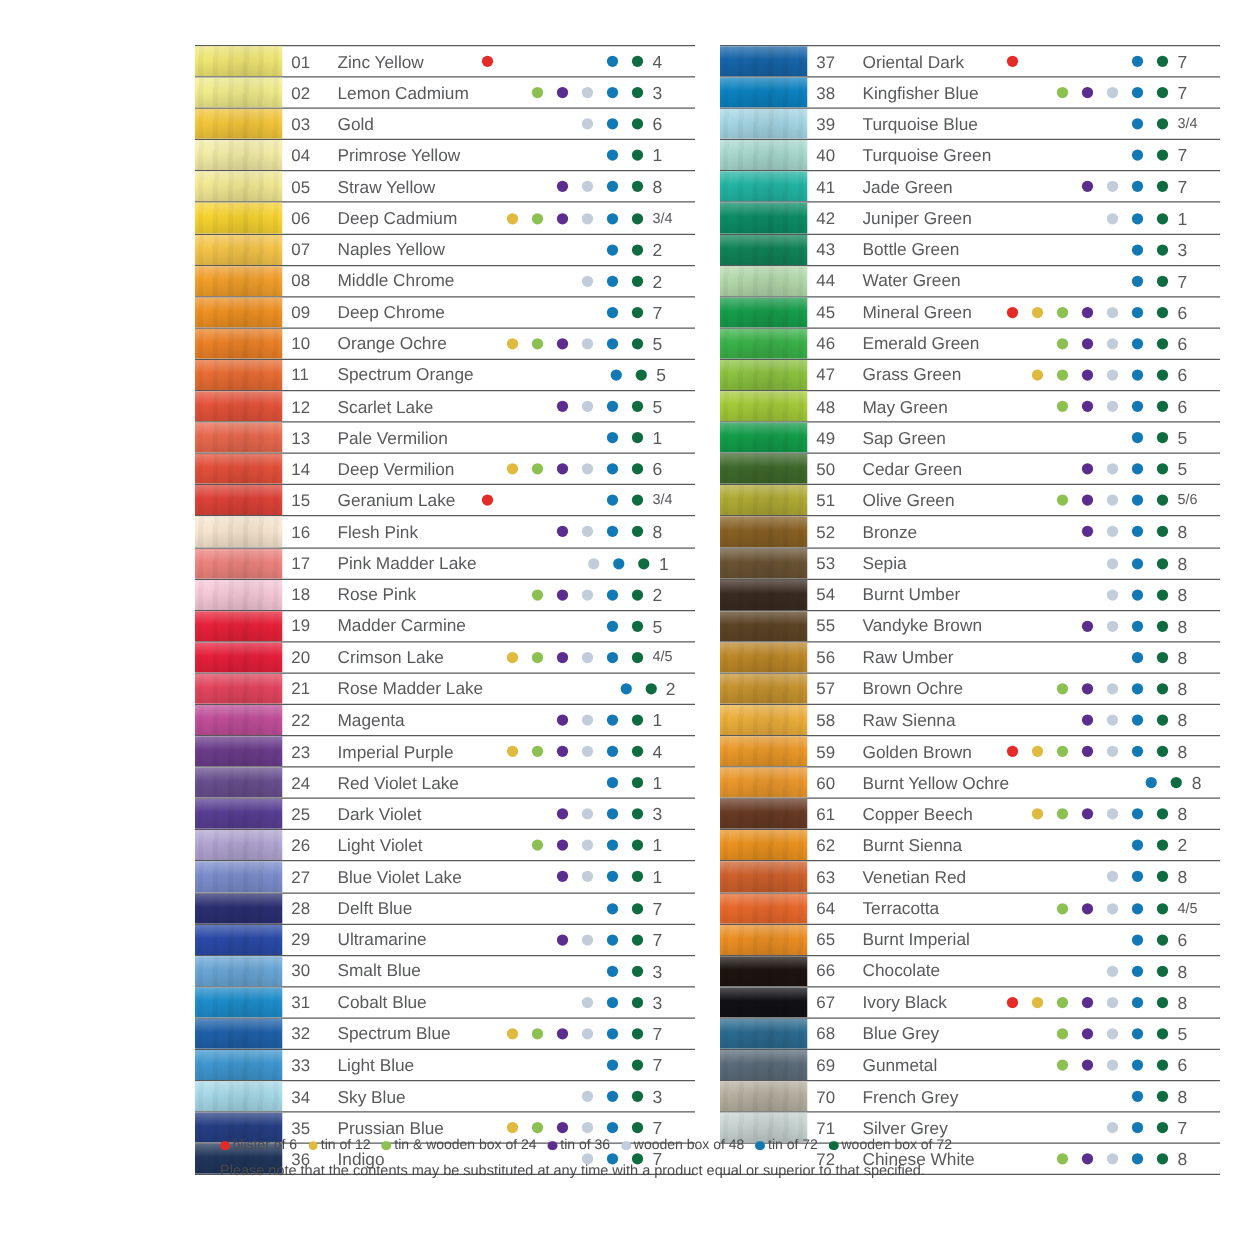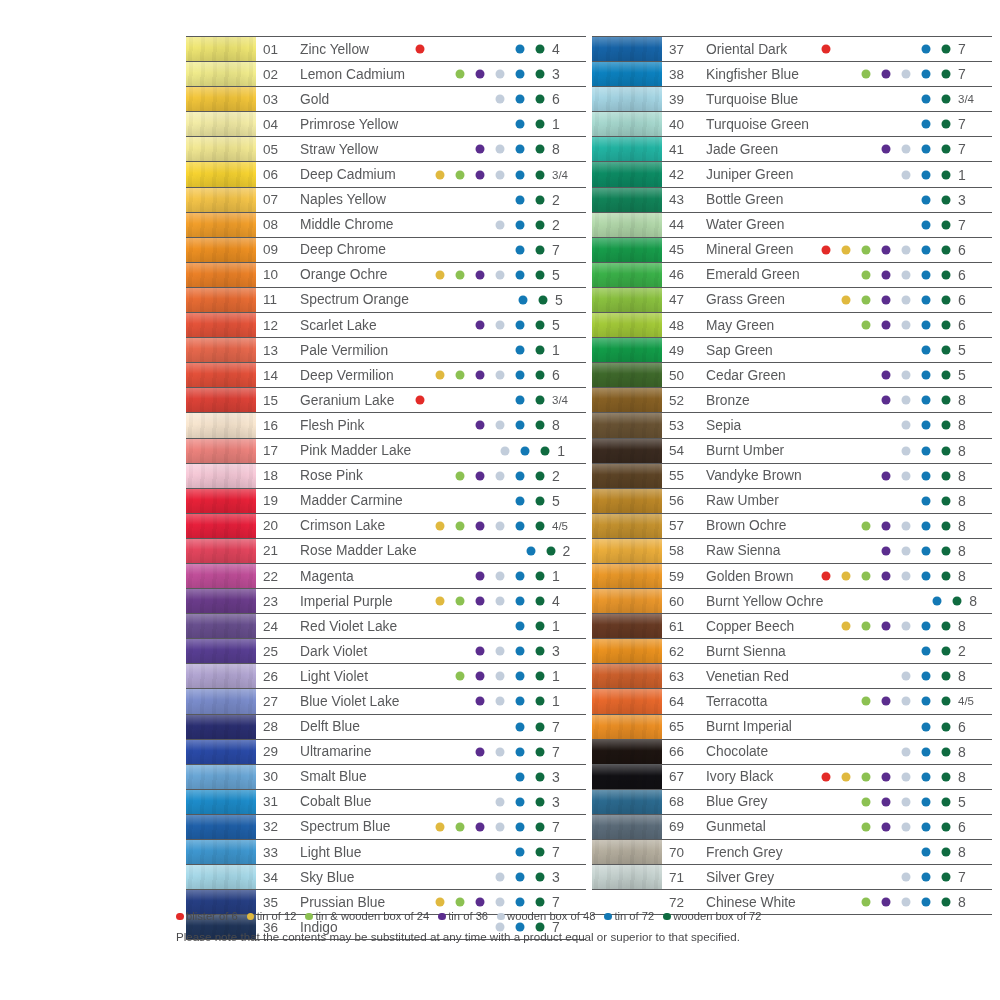--- a/index.html
+++ b/index.html
@@ -5,22 +5,22 @@
   html,body{margin:0;padding:0;}
   body{
     width:1000px;height:1000px;
     background:#ffffff;
     font-family:"Liberation Sans", sans-serif;
     color:#58595b;
     overflow:hidden;
   }
   .sheet{position:relative;width:1000px;height:1000px;box-sizing:border-box;}
   .columns{
-    position:absolute;left:186px;top:36px;
-    display:flex;gap:6px;
+    position:absolute;left:156px;top:36px;
+    display:flex;gap:20px;
   }
   .col{width:400px;}
 
   .row{
     position:relative;
     height:24.1px;
     display:flex;
     align-items:stretch;
     border-bottom:1.4px solid #58595b;
   }
@@ -878,20 +878,37 @@
           <div class="dots">
             <span class="dot" style="left: 74px; background: rgb(91, 45, 142);"></span>
             <span class="dot" style="left: 94px; background: rgb(194, 205, 219);"></span>
             <span class="dot" style="left: 114px; background: rgb(19, 121, 181);"></span>
             <span class="dot" style="left: 134px; background: rgb(15, 107, 64);"></span>
           </div>
           <div class="lf">5</div>
         </div>
         <div class="row">
           <div class="swatch">
+            <div class="base" style="background: rgb(179, 173, 53);"></div>
+            <div class="tex"></div>
+            <div class="shine"></div>
+          </div>
+          <div class="num">51</div>
+          <div class="nm">Olive Green</div>
+          <div class="dots">
+            <span class="dot" style="left: 54px; background: rgb(140, 193, 82);"></span>
+            <span class="dot" style="left: 74px; background: rgb(91, 45, 142);"></span>
+            <span class="dot" style="left: 94px; background: rgb(194, 205, 219);"></span>
+            <span class="dot" style="left: 114px; background: rgb(19, 121, 181);"></span>
+            <span class="dot" style="left: 134px; background: rgb(15, 107, 64);"></span>
+          </div>
+          <div class="lf frac">5/6</div>
+        </div>
+        <div class="row">
+          <div class="swatch">
             <div class="base" style="background: rgb(138, 98, 36);"></div>
             <div class="tex"></div>
             <div class="shine"></div>
           </div>
           <div class="num">52</div>
           <div class="nm">Bronze</div>
           <div class="dots">
             <span class="dot" style="left: 74px; background: rgb(91, 45, 142);"></span>
             <span class="dot" style="left: 94px; background: rgb(194, 205, 219);"></span>
             <span class="dot" style="left: 114px; background: rgb(19, 121, 181);"></span>

